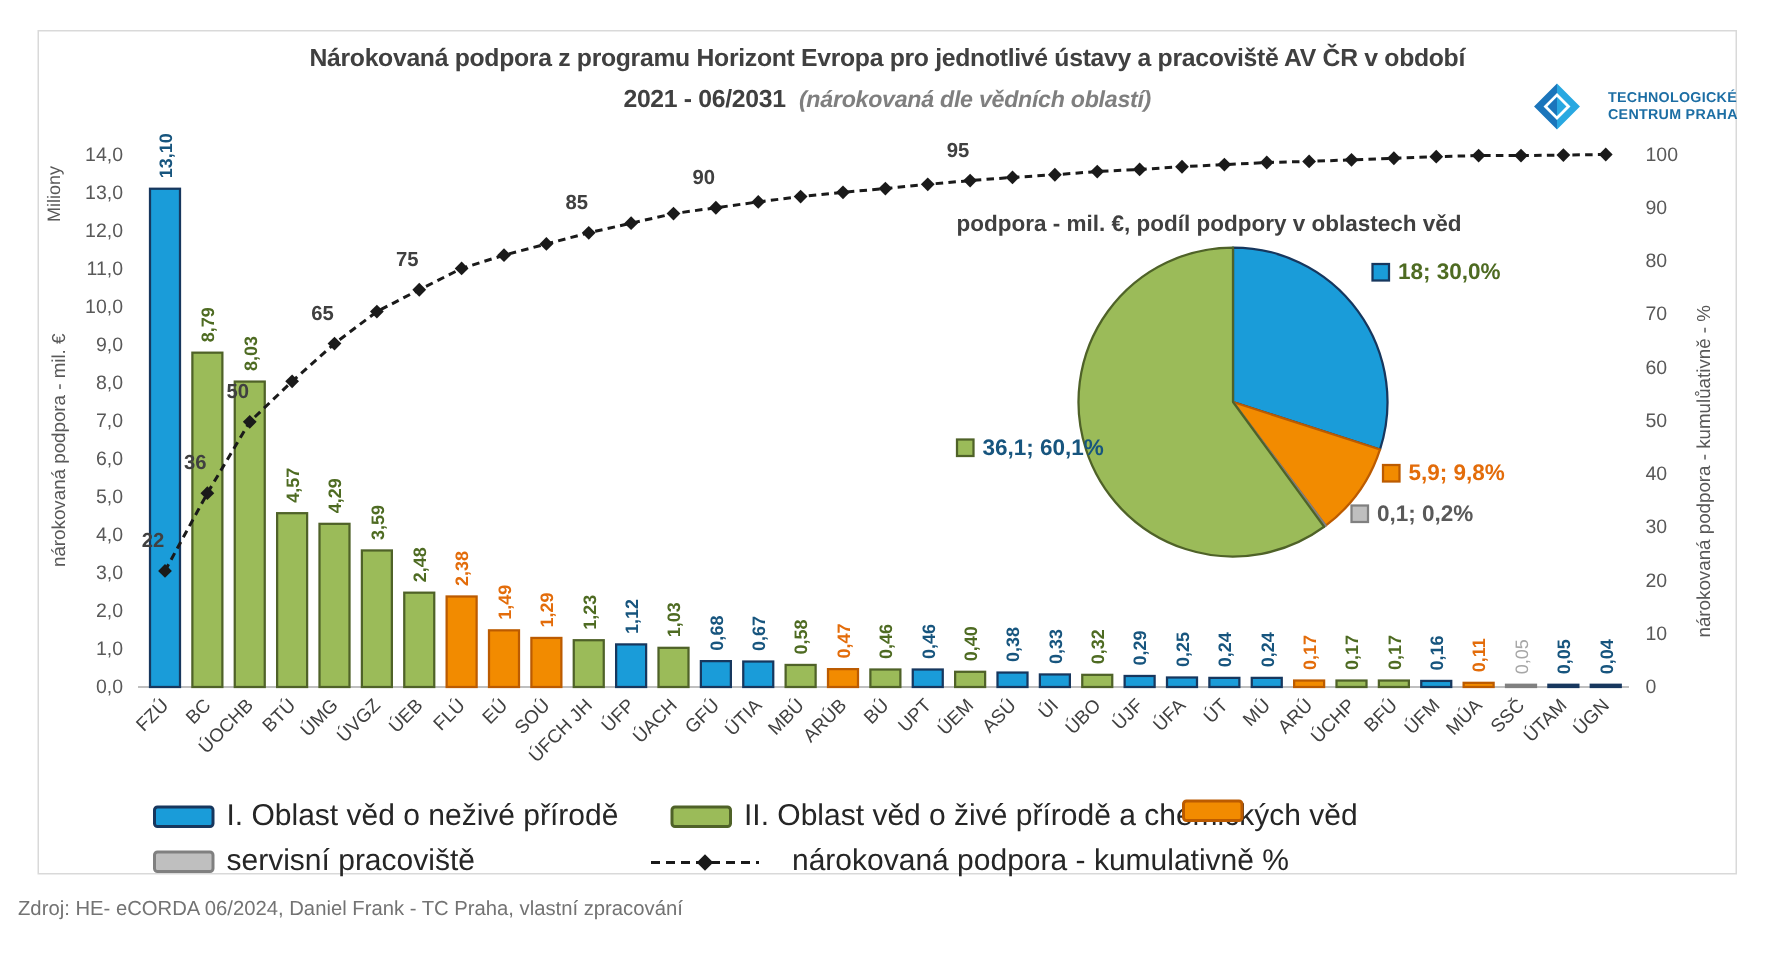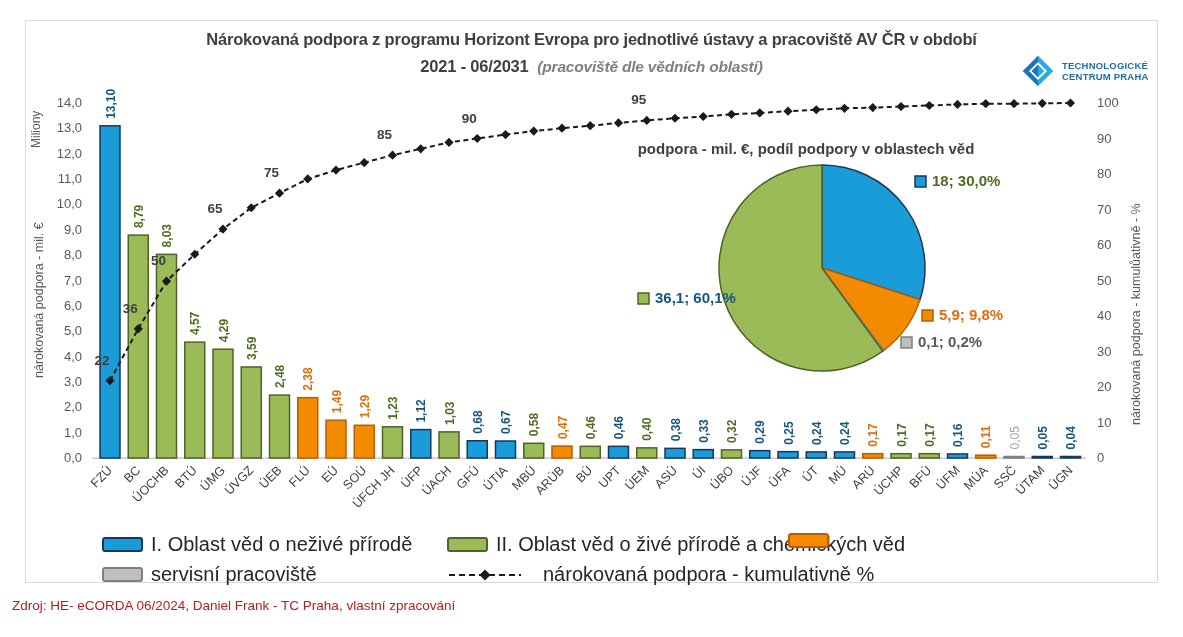--- a/index.html
+++ b/index.html
@@ -3,36 +3,36 @@
 <meta charset="utf-8">
 <style>
   html,body{margin:0;padding:0;background:#fff;}
   body{font-family:"Liberation Sans",sans-serif;-webkit-font-smoothing:antialiased;}
   .stage{position:relative;width:1183px;height:637px;background:#fff;overflow:hidden;}
   .frame{position:absolute;left:25px;top:20px;width:1133px;height:563px;border:1px solid #d9d9d9;background:#fff;box-sizing:border-box;}
   .title-wrap{position:absolute;left:25px;top:26px;width:1133px;text-align:center;color:#404040;line-height:27px;}
   .title-l1{font-size:16.5px;font-weight:bold;letter-spacing:-0.2px;}
   .title-l2{font-size:16.5px;font-weight:bold;letter-spacing:-0.2px;}
   .title-l2 .it{font-weight:bold;font-style:italic;color:#7f7f7f;font-size:15.5px;}
-  .logo{position:absolute;left:1020px;top:53px;display:flex;align-items:center;gap:6px;}
+  .logo{position:absolute;left:1020px;top:53px;display:flex;align-items:center;gap:16px;}
   .logo-text{font-size:9.5px;font-weight:bold;color:#1c6ea4;line-height:11px;letter-spacing:0.2px;}
   svg.chart{position:absolute;left:0;top:0;}
   .legend-item{position:absolute;display:flex;align-items:center;gap:8px;font-size:20px;color:#262626;white-space:nowrap;}
   .legend-swatch{width:37px;height:11px;border-radius:3px;border:2px solid #000;box-sizing:content-box;}
-  .source{position:absolute;left:12px;top:598px;font-size:13.5px;color:#b91c1c;}
+  .source{position:absolute;left:12px;top:598px;font-size:13.5px;color:#737373;}
 </style>
 </head>
 <body>
 
 <div class="stage">
   <div class="frame"></div>
 
   <div class="title-wrap">
     <div class="title-l1">Nárokovaná podpora z programu Horizont Evropa pro jednotlivé ústavy a pracoviště AV ČR v období</div>
-    <div class="title-l2"><span>2021 - 06/2031</span>&nbsp;&nbsp;<span class="it">(pracoviště dle vědních oblastí)</span></div>
+    <div class="title-l2"><span>2021 - 06/2031</span>&nbsp;&nbsp;<span class="it">(nárokovaná dle vědních oblastí)</span></div>
   </div>
 
   <div class="logo">
     <svg width="36" height="36" viewBox="0 0 40 40">
       <path d="M20 3 L3 20 L20 37 L20 30 L10 20 L20 10 Z" fill="#1b75bb"></path>
       <path d="M20 3 L37 20 L20 37 L20 30 L30 20 L20 10 Z" fill="#29a8e1"></path>
       <path d="M20 13 L27 20 L20 27 L13 20 Z" fill="#29a8e1"></path>
       <path d="M20 13 L13 20 L20 27 Z" fill="#1b75bb"></path>
     </svg>
     <div class="logo-text">
@@ -244,21 +244,21 @@
     <span class="legend-swatch" style="background: rgb(155, 187, 89); border-color: rgb(79, 98, 40);"></span>
     <span>II. Oblast věd o živé přírodě a chemických věd</span>
   </div>
   <div class="legend-item" style="left:788px;top:533px;">
     <span class="legend-swatch" style="background: rgb(242, 139, 0); border-color: rgb(188, 91, 0);"></span>
   </div>
   <div class="legend-item" style="left:102px;top:563px;">
     <span class="legend-swatch" style="background: rgb(191, 191, 191); border-color: rgb(128, 128, 128);"></span>
     <span>servisní pracoviště</span>
   </div>
-  <div class="legend-item" style="left:447px;top:563px;gap:20px;">
+  <div class="legend-item" style="left:432px;top:563px;gap:20px;">
     <svg width="76" height="14" viewBox="0 0 76 14">
       <line x1="2" y1="7" x2="74" y2="7" stroke="#1a1a1a" stroke-width="2" stroke-dasharray="6 4"></line>
       <path d="M38 1.5 L43.5 7 L38 12.5 L32.5 7 Z" fill="#1a1a1a"></path>
     </svg>
     <span>nárokovaná podpora - kumulativně %</span>
   </div>
 
   <div class="source">Zdroj: HE- eCORDA 06/2024, Daniel Frank - TC Praha, vlastní zpracování</div>
 </div>
 

